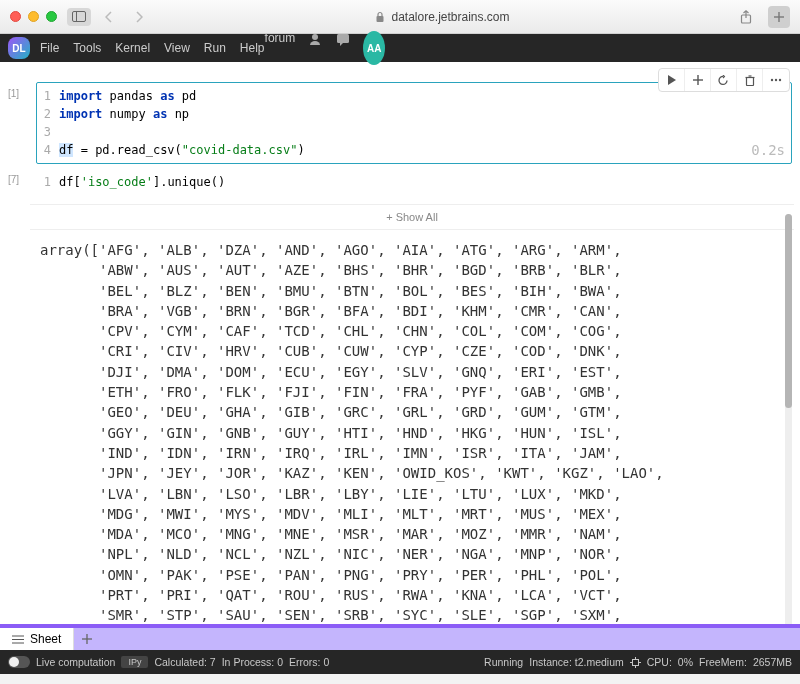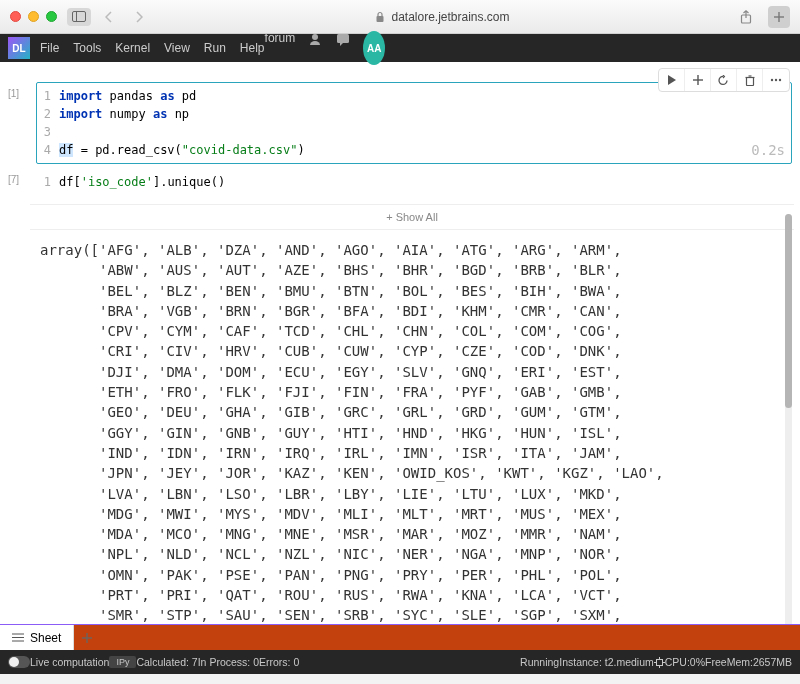--- a/index.html
+++ b/index.html
@@ -50,21 +50,21 @@
   .app-bar {
     height: 28px;
     background: #262626;
     display: flex;
     align-items: center;
     padding: 0 8px;
     color: #ccc;
     font-size: 12px;
   }
   .app-logo {
-    width:22px;height:22px;border-radius:0;
+    width:22px;height:22px;border-radius:8px;
     background: linear-gradient(135deg,#9d56f7,#24b3c4);
     display:flex;align-items:center;justify-content:center;
     color:#fff;font-weight:700;font-size:10px;margin-right:10px;
   }
   .app-menu-items { display:flex; gap:14px; }
   .app-menu-item{ cursor:default; }
   .app-center { flex:1; display:flex; justify-content:center; gap:6px; align-items:center; }
   .bookmark-icon{font-size:13px;}
   .app-right { display:flex; gap:12px; }
   .avatar { width:22px;height:34px;border-radius:50%;background:#2ab8a4;
@@ -128,31 +128,31 @@
   .output-scrollbar {
     position:absolute; right:2px; top:10px; bottom:10px; width:7px;
     background:#eee; border-radius:4px;
   }
   .output-scrollbar-thumb{
     position:absolute;left:0;right:0;top:0;height:45%;background:#b5b5b5;border-radius:4px;
   }
   .sel { background:#cfe6ff; }
   
   .bottom-tabs {
-    height:26px; background:#c2410c; border-top:1px solid #8b5cf6;
+    height:26px; background:#c4b5fd; border-top:4px solid #8b5cf6;
     display:flex; align-items:center;
   }
   .sheet-tab { display:flex; align-items:center; gap:6px; padding:0 12px;
     height:100%; border-right:1px solid #ddd; background:#fff;}
   .sheet-plus { width:26px;height:100%;display:flex;align-items:center;justify-content:center;color:#888;}
   
   .status-bar {
     height:24px; background:#262626; color:#c8c8c8;
     font-size:10.5px; display:flex; align-items:center; padding:0 8px;
-    gap:0;
+    gap:6px;
   }
   .toggle { width:22px;height:12px;border-radius:6px;background:#555;position:relative;}
   .toggle-knob{position:absolute;width:10px;height:10px;border-radius:50%;background:#f0f0f0;top:1px;left:1px;}
   .status-bar .sep { flex:1; }
   .ipy-badge{background:#444;border-radius:2px;padding:1px 7px;font-size:9px;}
   svg { display:block; }
 </style>
 </head>
 <body>
 

